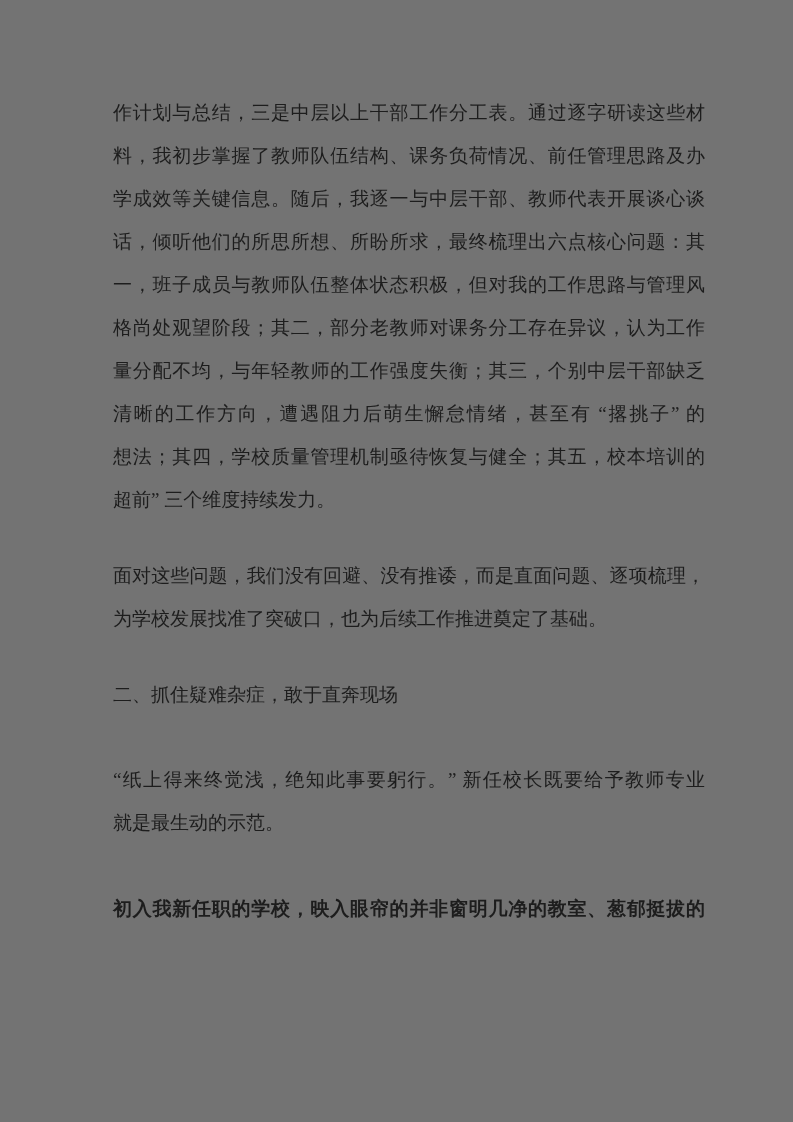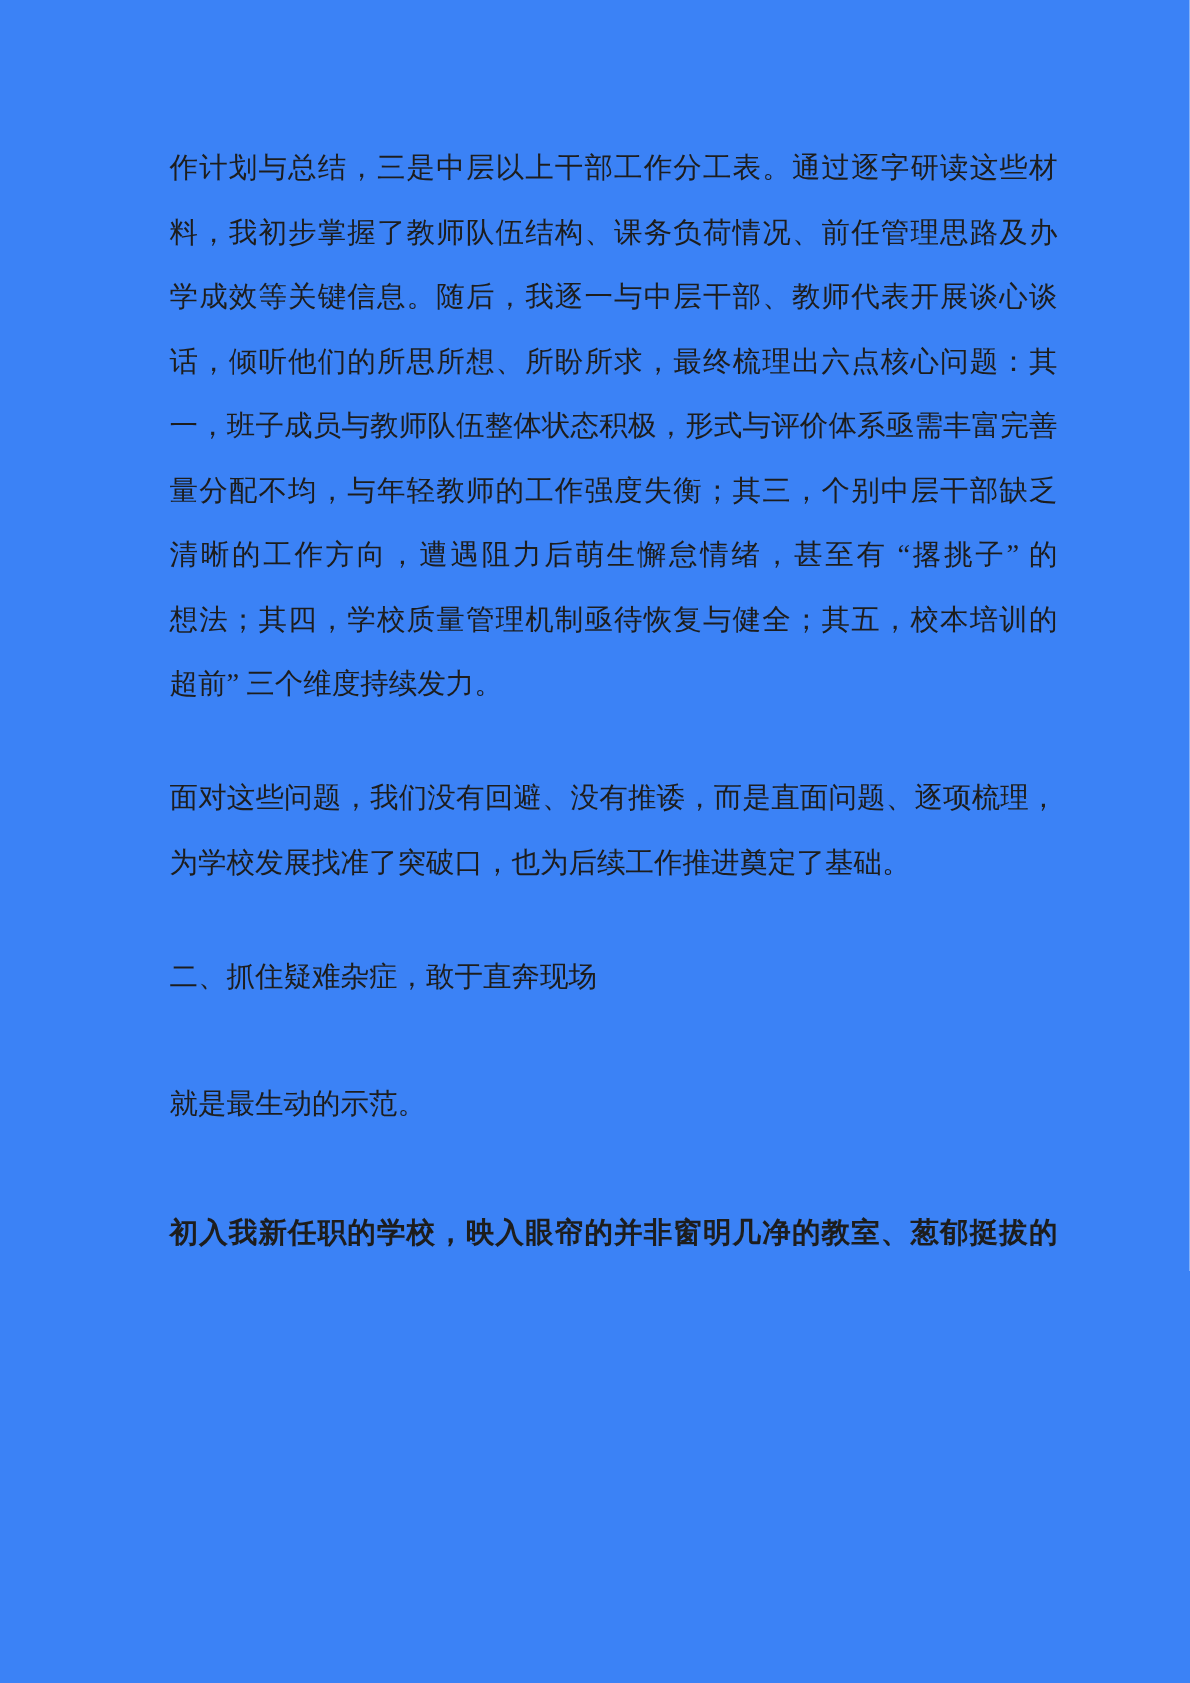--- a/index.html
+++ b/index.html
@@ -12,21 +12,21 @@
     height: 1122px;
     overflow: hidden;
     font-family: "Liberation Serif", "DejaVu Serif", serif;
     color: #1d1d1d;
   }
   .page {
     box-sizing: border-box;
     width: 793px;
     height: 1122px;
     padding: 91px 88px 0 113px;
-    background: #3b82f6;
+    background: #737373;
   }
   .block {
     width: 592px;
     font-size: 19px;
     line-height: 43px;
   }
   .block.b0 { margin-bottom: 33px; }
   .block.b1 { margin-bottom: 33px; }
   .block.b2 { margin-bottom: 42px; }
   .block.b3 { margin-bottom: 43px; }
@@ -52,37 +52,39 @@
 </head>
 <body>
 
 <div class="page">
 
   <div class="block b0">
     <div class="line jl">作计划与总结，三是中层以上干部工作分工表。通过逐字研读这些材</div>
     <div class="line jl">料，我初步掌握了教师队伍结构、课务负荷情况、前任管理思路及办</div>
     <div class="line jl">学成效等关键信息。随后，我逐一与中层干部、教师代表开展谈心谈</div>
     <div class="line jl">话，倾听他们的所思所想、所盼所求，最终梳理出六点核心问题：其</div>
-    <div class="line jl">一，班子成员与教师队伍整体状态积极，形式与评价体系亟需丰富完善</div>
+    <div class="line jl">一，班子成员与教师队伍整体状态积极，但对我的工作思路与管理风</div>
+    <div class="line jl">格尚处观望阶段；其二，部分老教师对课务分工存在异议，认为工作</div>
     <div class="line jl">量分配不均，与年轻教师的工作强度失衡；其三，个别中层干部缺乏</div>
     <div class="line jl">清晰的工作方向，遭遇阻力后萌生懈怠情绪，甚至有 “撂挑子” 的</div>
     <div class="line jl">想法；其四，学校质量管理机制亟待恢复与健全；其五，校本培训的</div>
     <div class="line nl">超前” 三个维度持续发力。</div>
   </div>
 
   <div class="block b1">
     <div class="line jl">面对这些问题，我们没有回避、没有推诿，而是直面问题、逐项梳理，</div>
     <div class="line nl">为学校发展找准了突破口，也为后续工作推进奠定了基础。</div>
   </div>
 
   <div class="block b2 heading">
     <div class="line nl">二、抓住疑难杂症，敢于直奔现场</div>
   </div>
 
   <div class="block b3">
+    <div class="line jl">“纸上得来终觉浅，绝知此事要躬行。” 新任校长既要给予教师专业</div>
     <div class="line nl">就是最生动的示范。</div>
   </div>
 
   <div class="block b4">
     <div class="line jl">初入我新任职的学校，映入眼帘的并非窗明几净的教室、葱郁挺拔的</div>
   </div>
 
 </div>
 
 </body></html>

